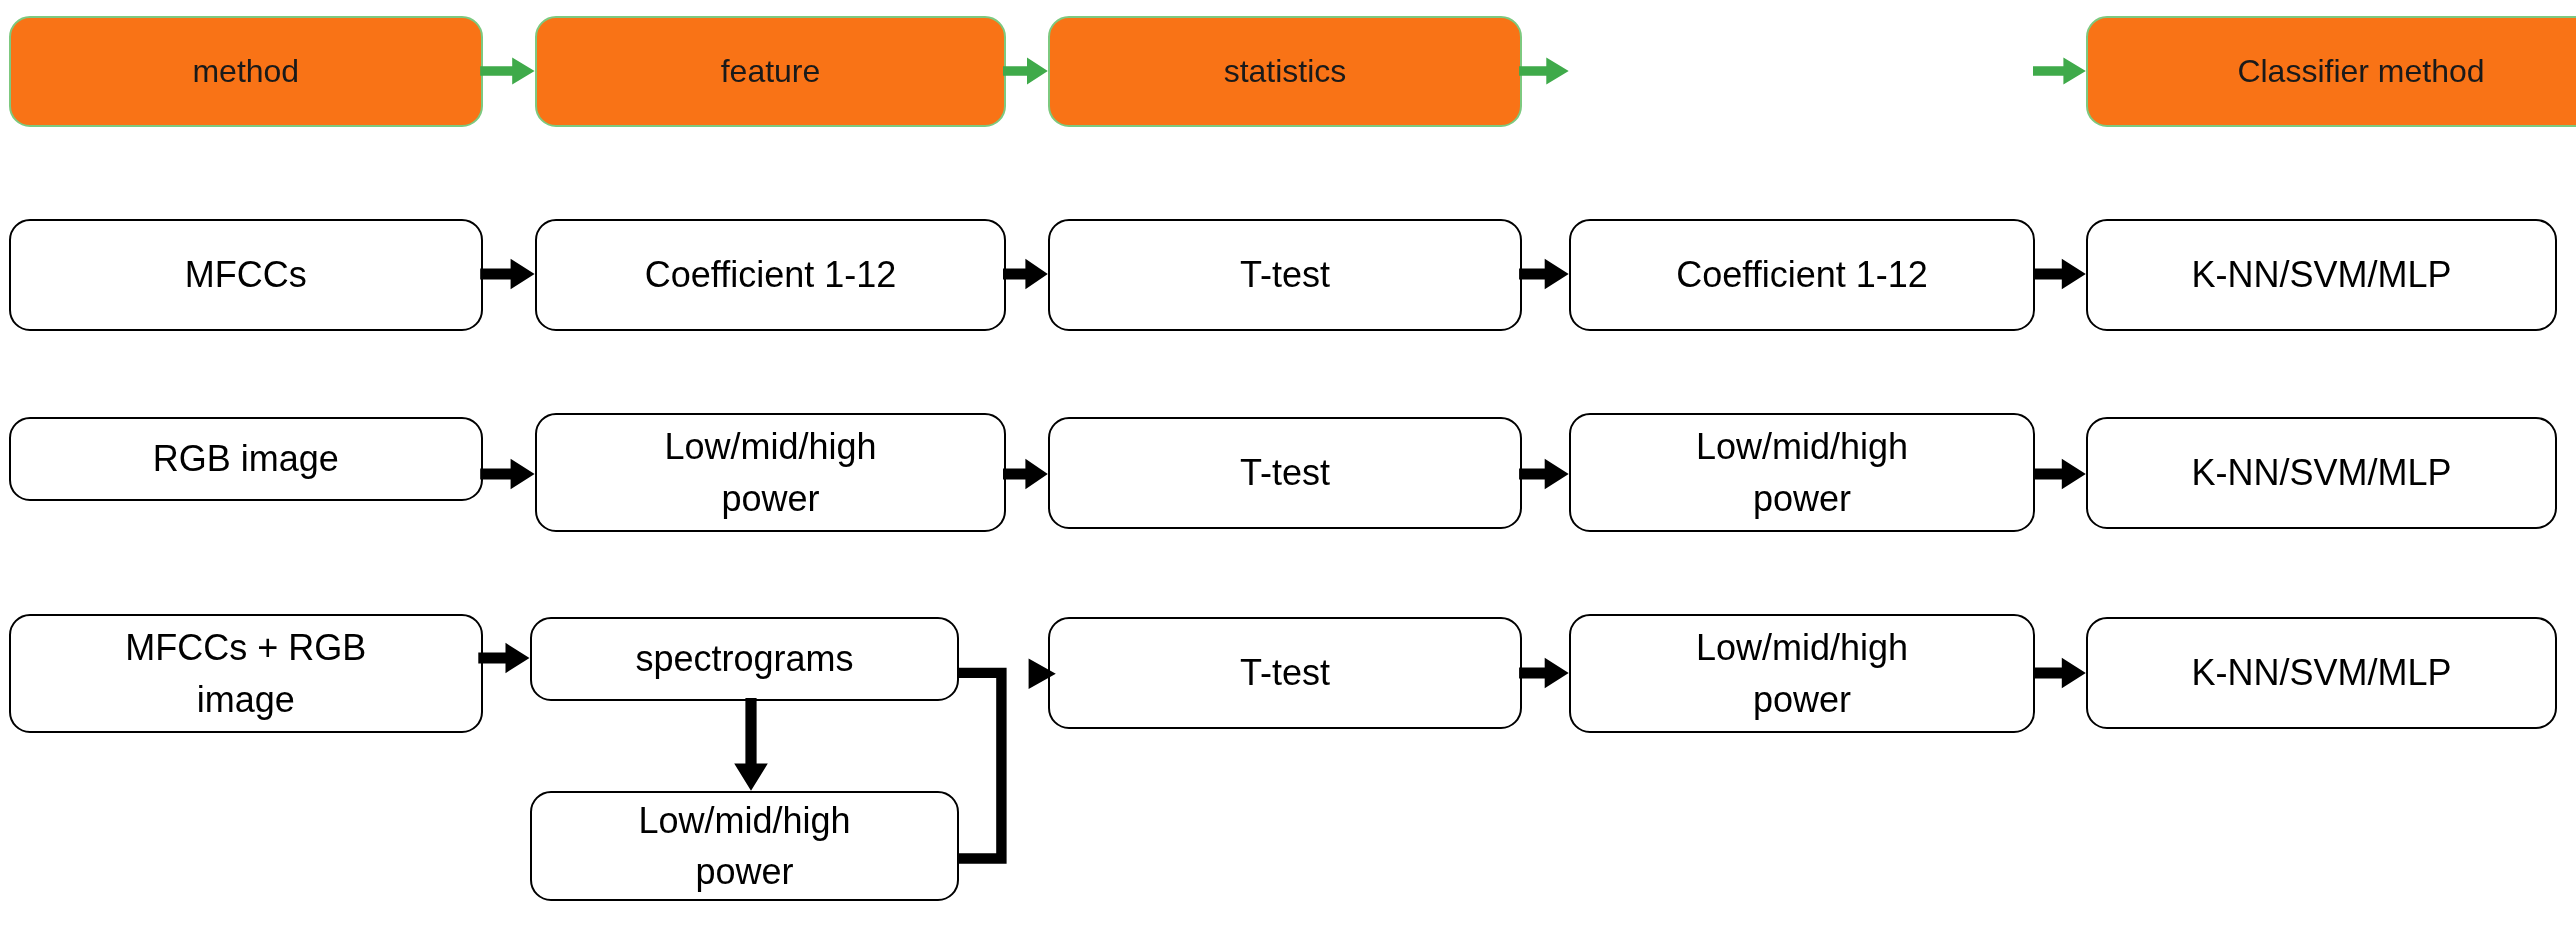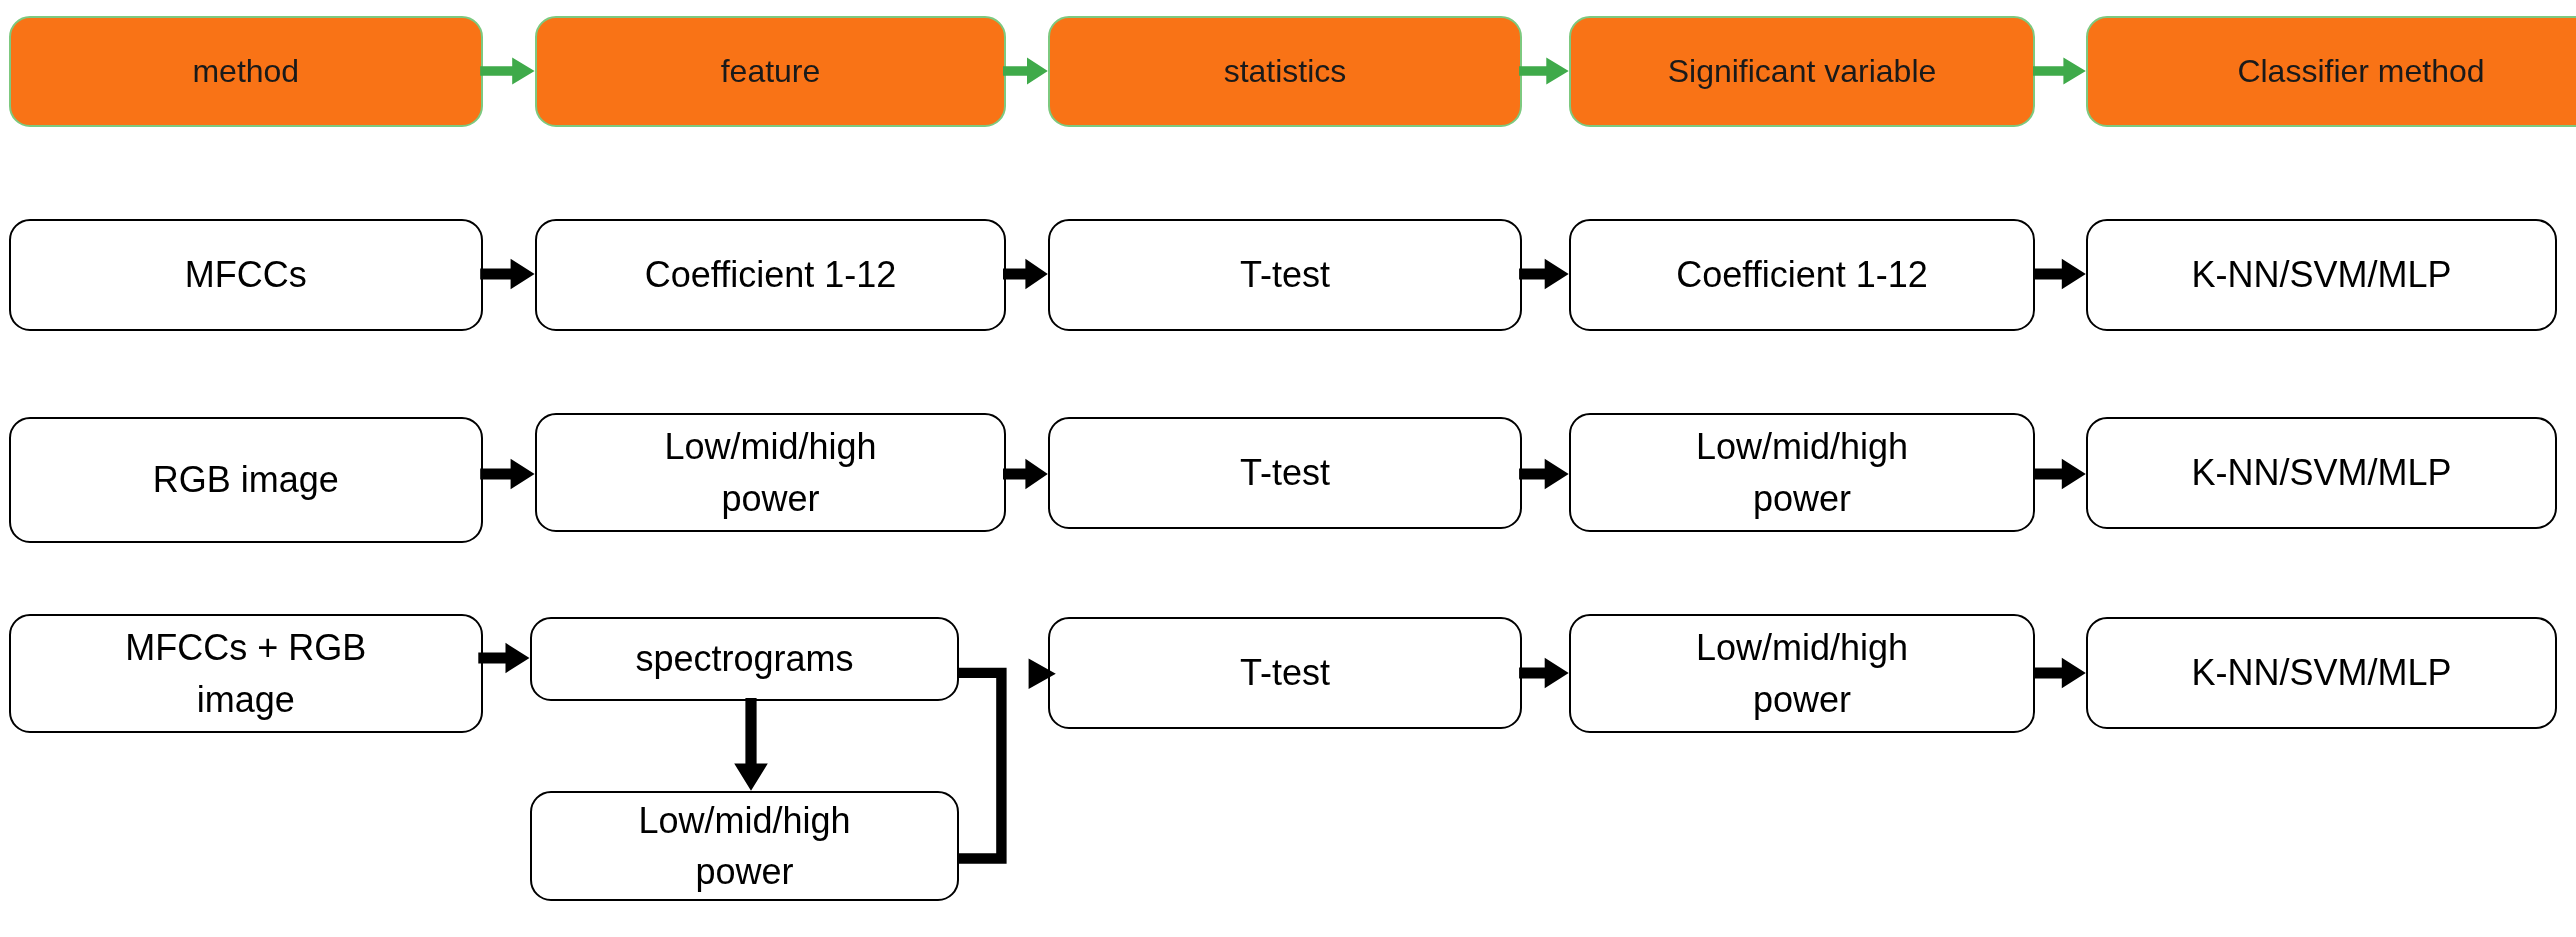--- a/index.html
+++ b/index.html
@@ -57,23 +57,20 @@
 
   <div class="node header" style="left:8.8px;  top:16px;  width:474px; height:111px;">
     <span class="node-label">method</span>
   </div>
   <div class="node header" style="left:1048px;top:16px;  width:474px; height:111px;">
     <span class="node-label">statistics</span>
   </div>
   <div class="node header" style="left:535px; top:16px;  width:471px; height:111px;">
     <span class="node-label">feature</span>
   </div>
-  <div class="node header" style="left:1569px;top:16px;  width:466px; height:111px;">
-    <span class="node-label">Significant variable</span>
-  </div>
   <div class="node header" style="left:2086px;top:16px;  width:550px; height:111px;">
     <span class="node-label">Classifier method</span>
   </div>
 
   <div class="conn" style="left:480px; top:55px;">
     <svg width="58" height="32" viewBox="0 0 72 40">
         <path d="M0 14 L40 14 L40 3 L68 20 L40 37 L40 26 L0 26 Z" fill="#3faa4a"></path>
       </svg>
   </div>
   <div class="conn" style="left:1003px; top:55px;">
@@ -122,21 +119,21 @@
     <svg width="53" height="32" viewBox="0 0 66 40">
         <path d="M0 13 L32 13 L32 1 L62 20 L32 39 L32 27 L0 27 Z" fill="#000000"></path>
       </svg>
   </div>
   <div class="conn" style="left:2033px; top:258px;">
     <svg width="56" height="32" viewBox="0 0 70 40">
         <path d="M0 13 L36 13 L36 1 L66 20 L36 39 L36 27 L0 27 Z" fill="#000000"></path>
       </svg>
   </div>
 
-  <div class="node plain" style="left:8.8px;  top:417px; width:474px; height:126px;">
+  <div class="node plain" style="left:8.8px;  top:417px; width:474px; height:84px;">
     <span class="node-label">RGB image</span>
   </div>
   <div class="node plain" style="left:535px; top:413px; width:471px; height:119px;">
     <span class="node-label">Low/mid/high
 power</span>
   </div>
   <div class="node plain" style="left:1048px;top:417px; width:474px; height:112px;">
     <span class="node-label">T-test</span>
   </div>
   <div class="node plain" style="left:1569px;top:413px; width:466px; height:119px;">

